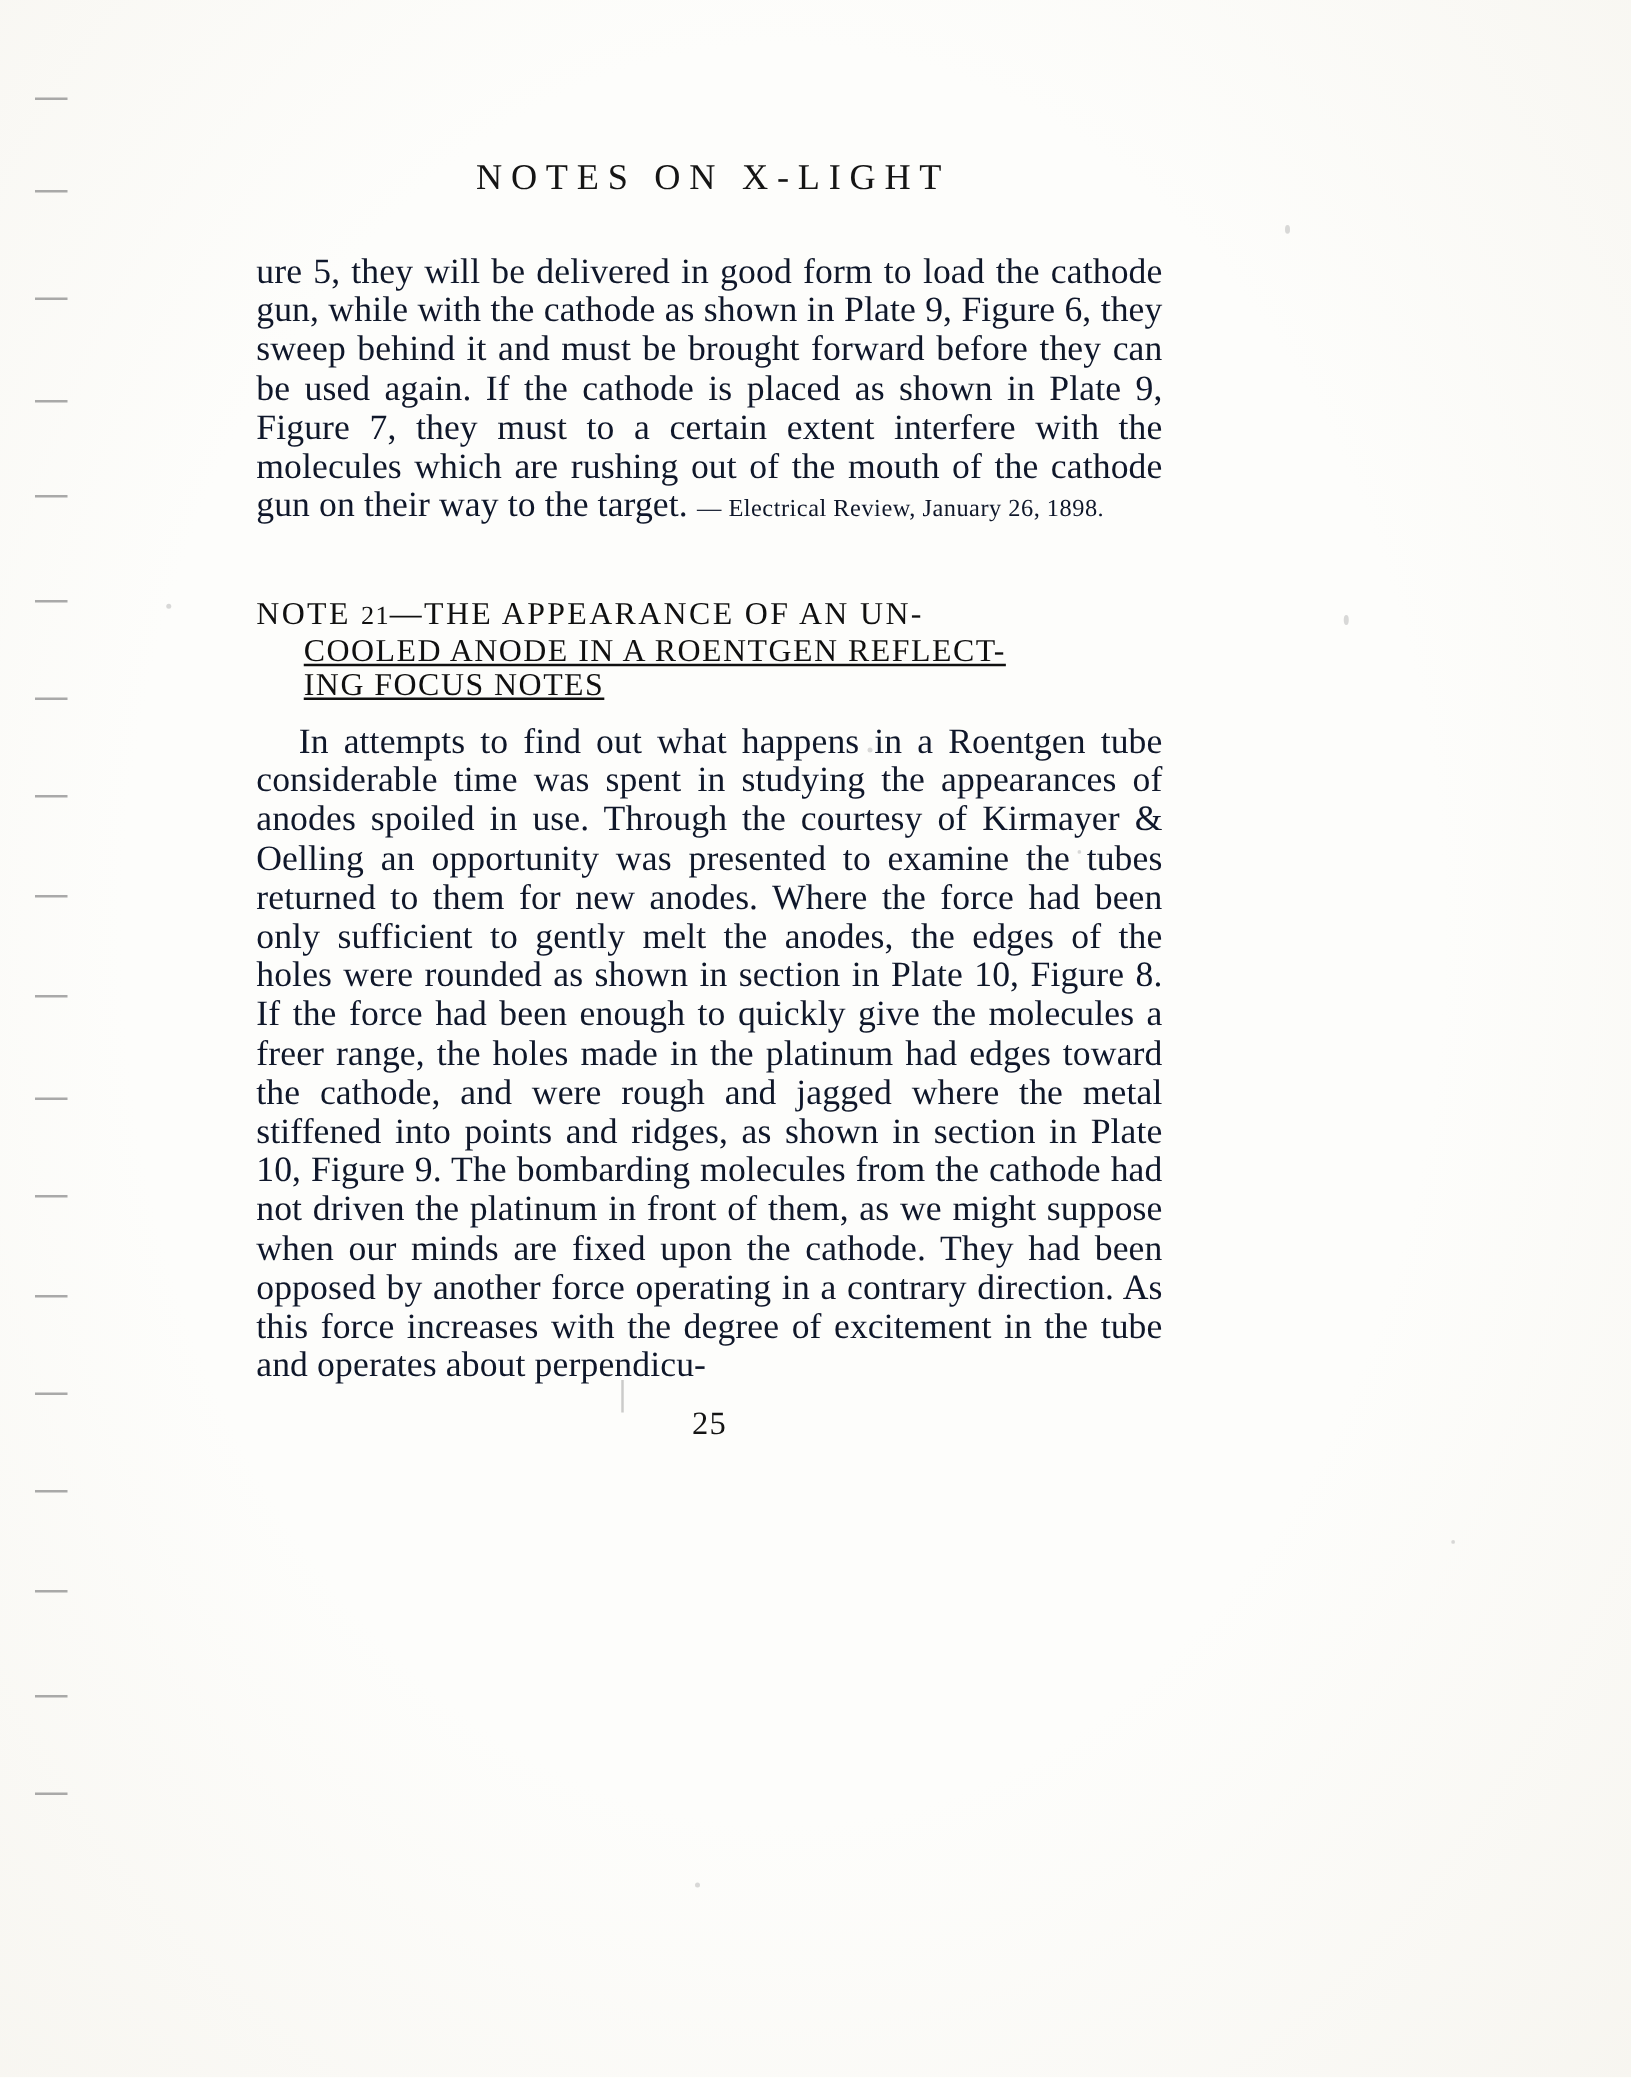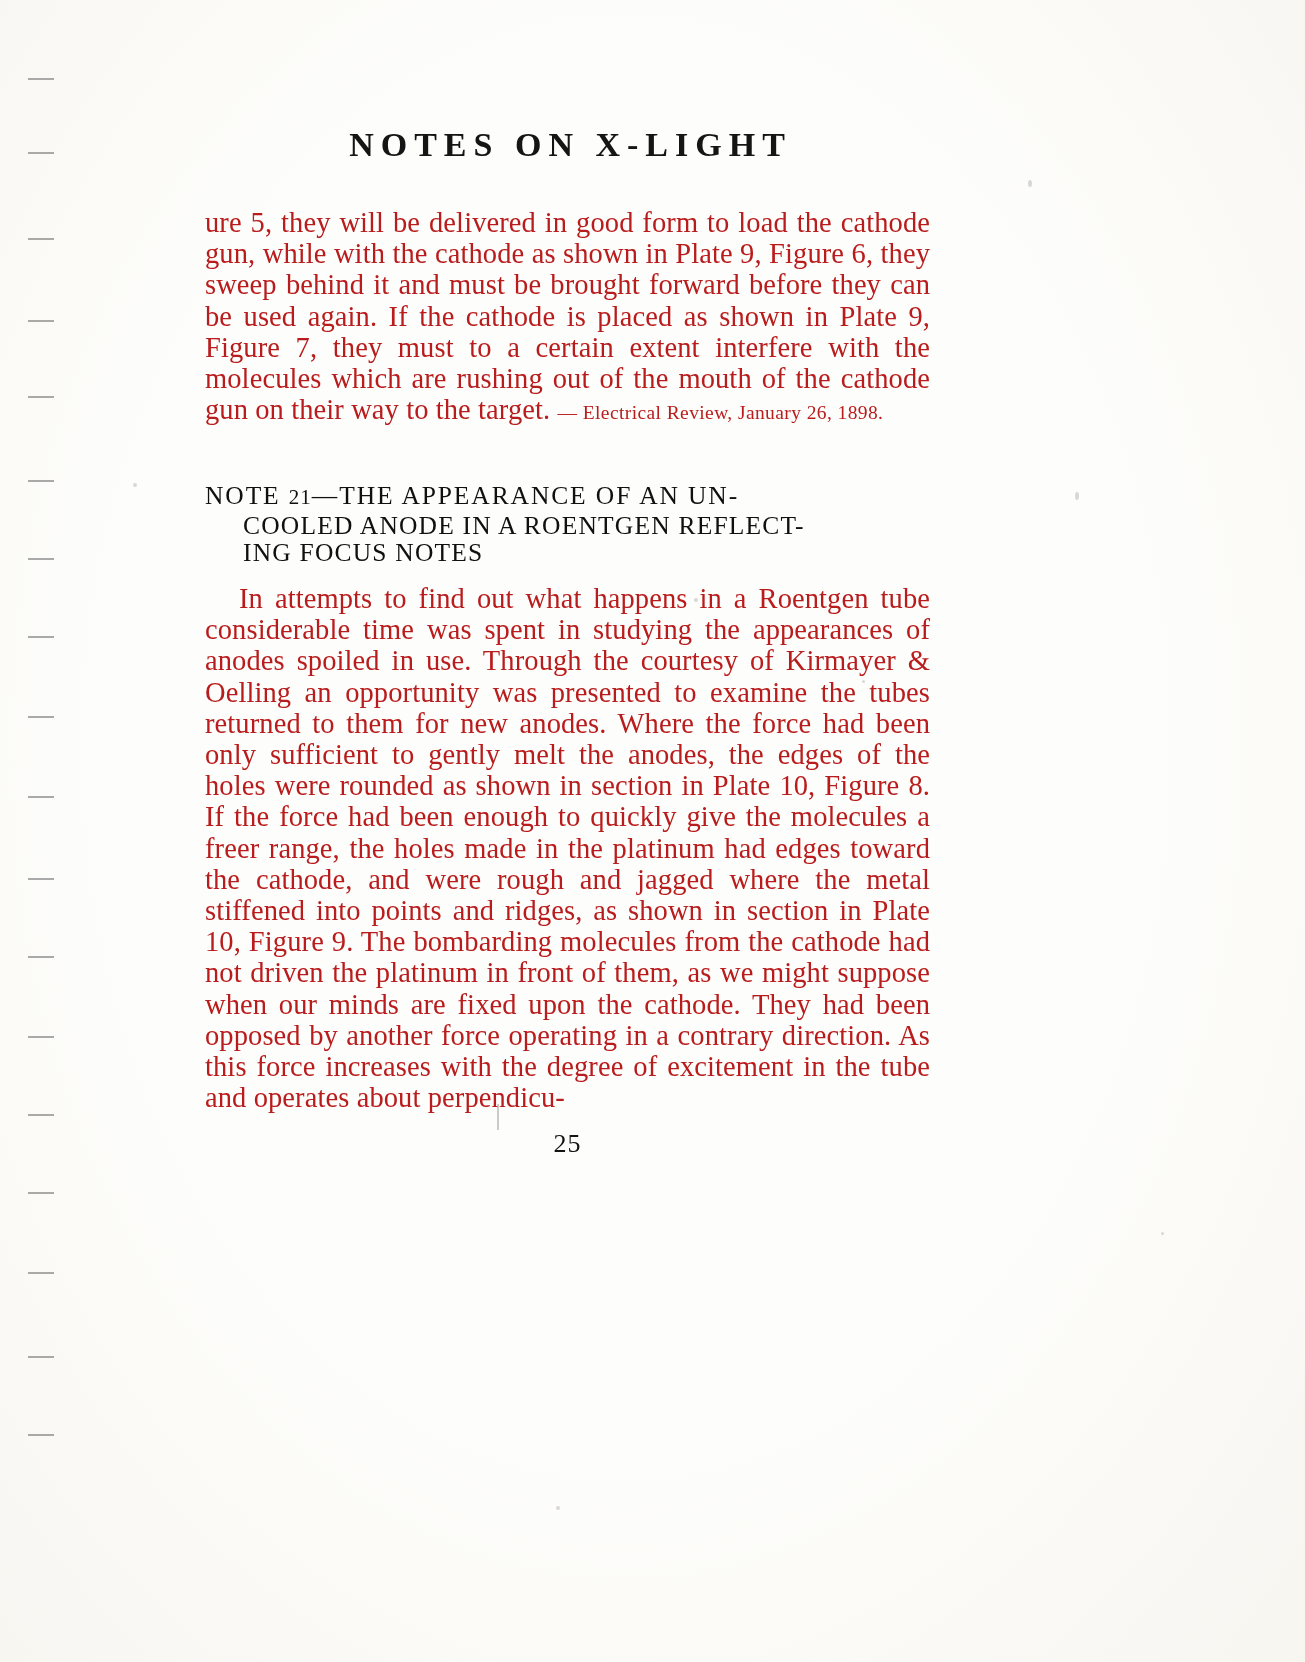--- a/index.html
+++ b/index.html
@@ -42,33 +42,33 @@
     opacity: .75;
   }
   .content {
     position: absolute;
     left: 205px;
     top: 0;
     width: 725px;
   }
   .running-head {
     text-align: center;
-    font-size: 34px;
+    font-size: 29px;
     letter-spacing: 7px;
-    font-weight: 700;
+    font-weight: 400;
     color: #151515;
     margin-top: 126px;
     margin-bottom: 0;
     padding-left: 6px;
     white-space: nowrap;
   }
   .body-par {
     font-size: 28.5px;
     line-height: 31.2px;
-    color: #b91c1c;
+    color: #0f172a;
     text-align: justify;
     margin: 0;
     letter-spacing: 0.1px;
   }
   .par-top {
     margin-top: 43px;
   }
   .attrib {
     font-size: 19.5px;
     letter-spacing: 0.4px;
@@ -81,20 +81,21 @@
     color: #101010;
     text-indent: 0;
   }
   .note-head .hline {
     display: block;
     white-space: nowrap;
   }
   .note-head .hline.cont {
     padding-left: 38px;
     letter-spacing: 1.2px;
+    text-decoration: underline;
   }
   .note-head .note-num {
     font-size: 21px;
     letter-spacing: 1px;
   }
   .par-second {
     margin-top: 16px;
   }
   .indent {
     display: inline-block;

